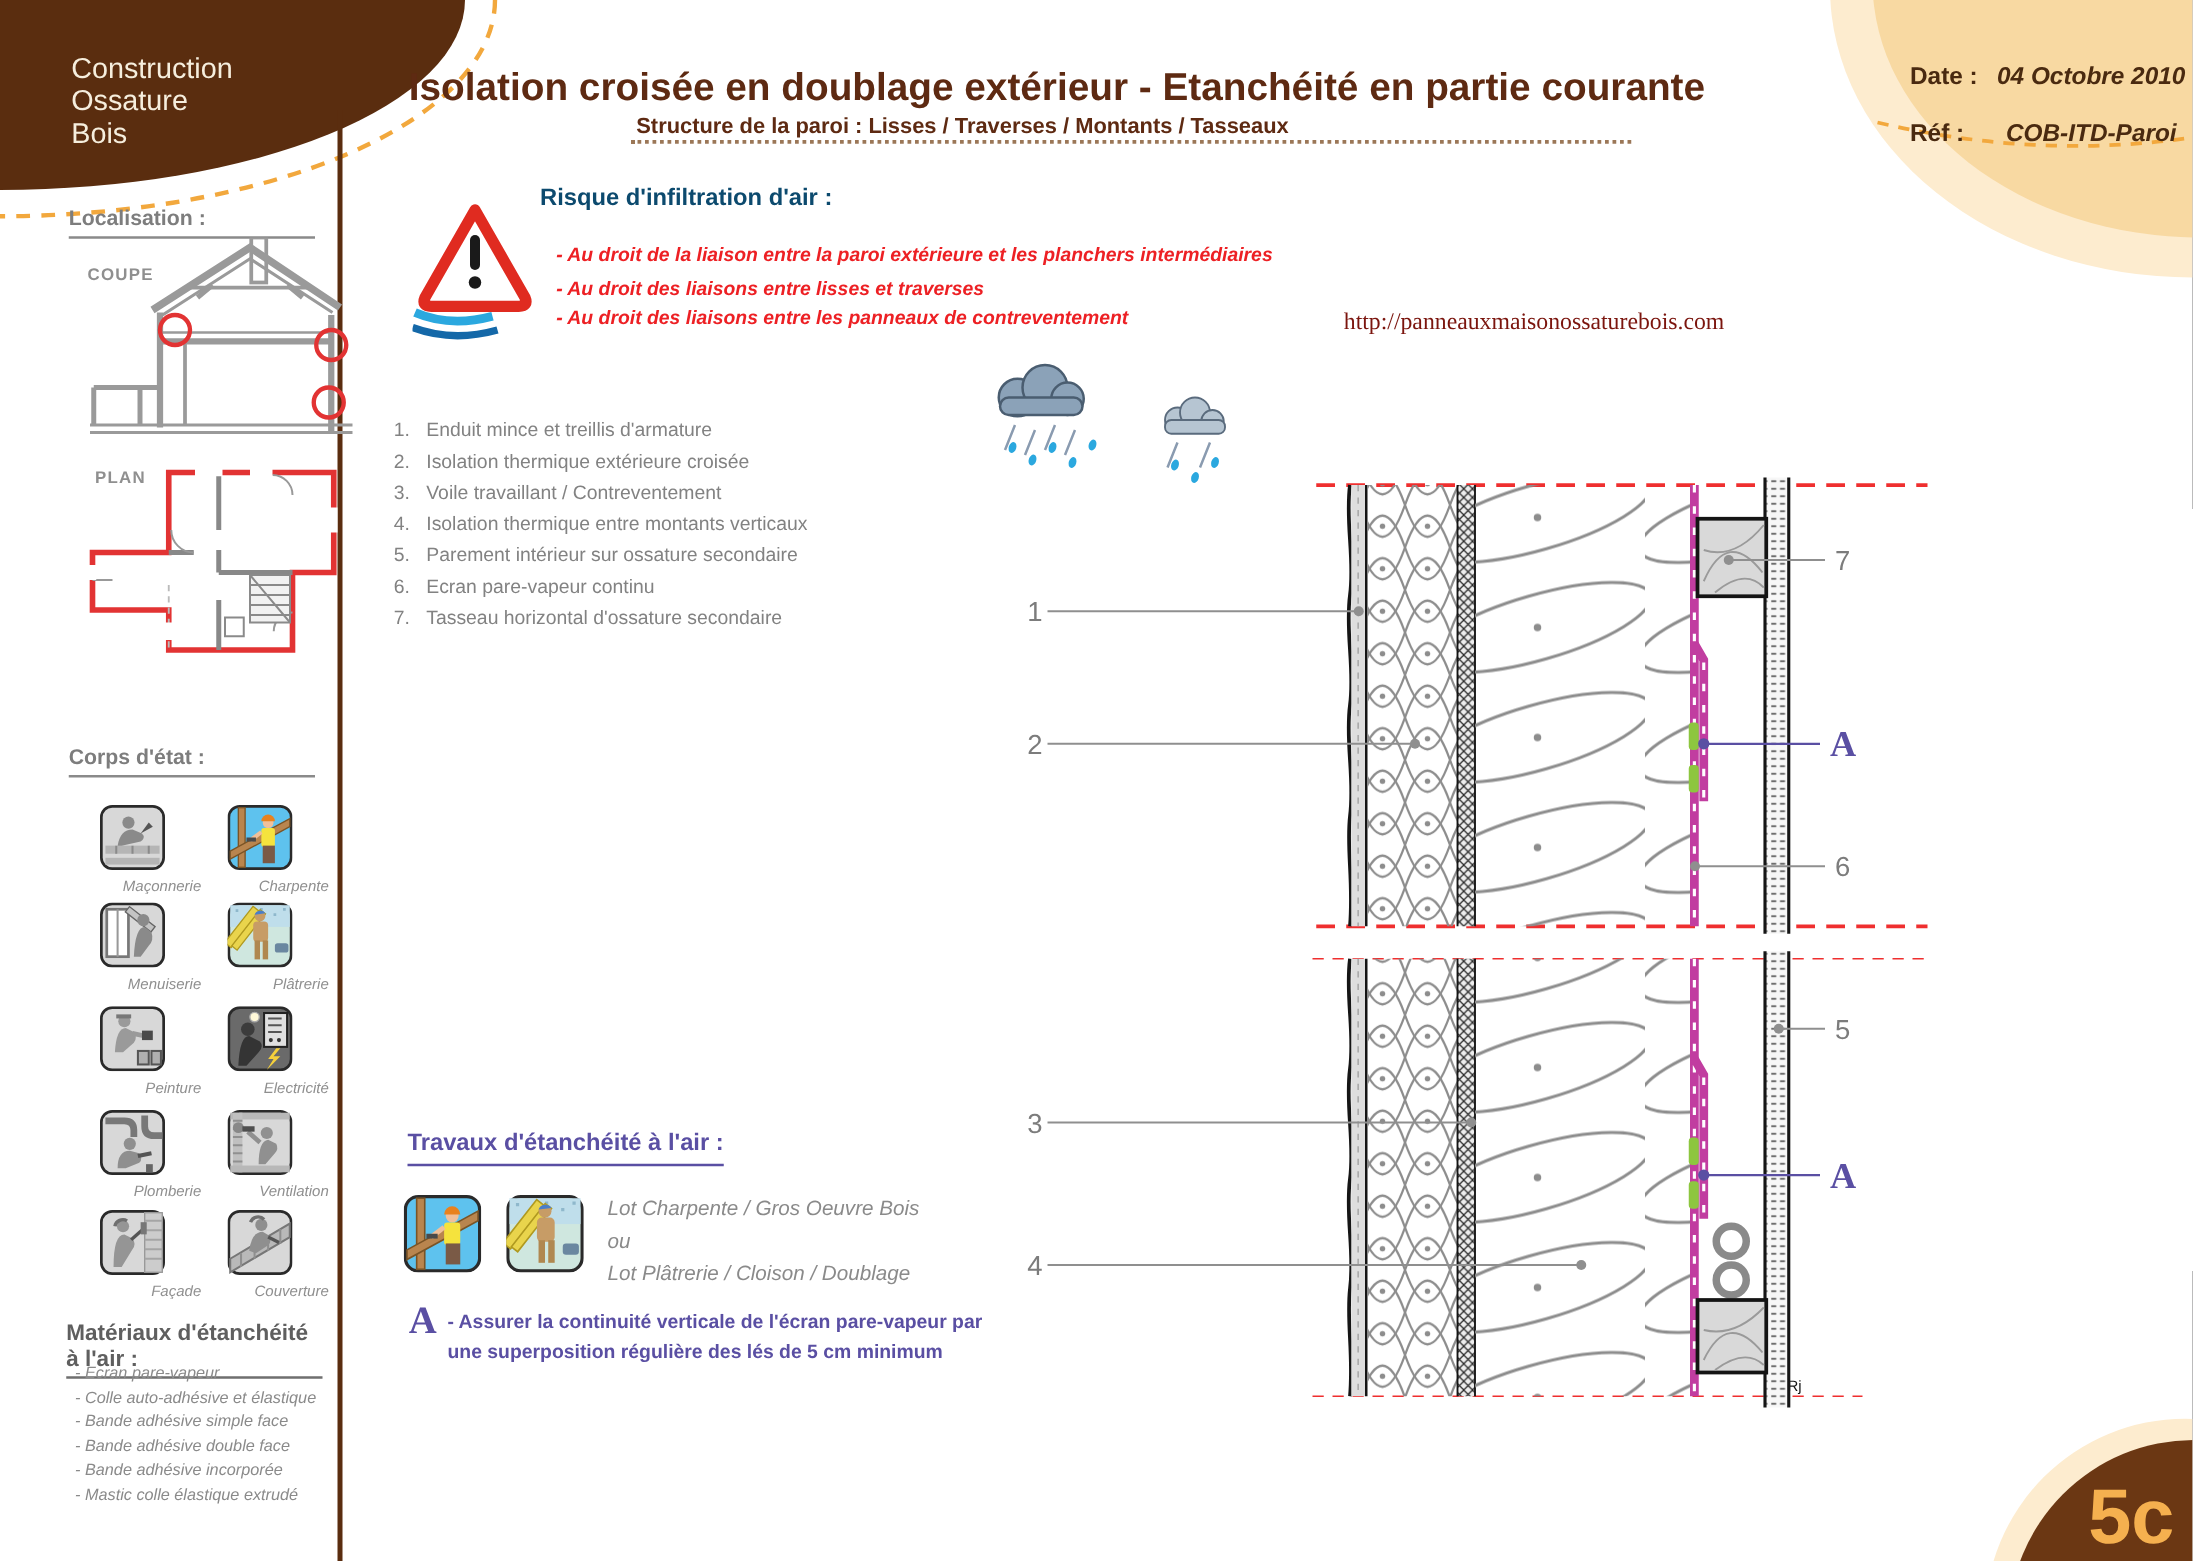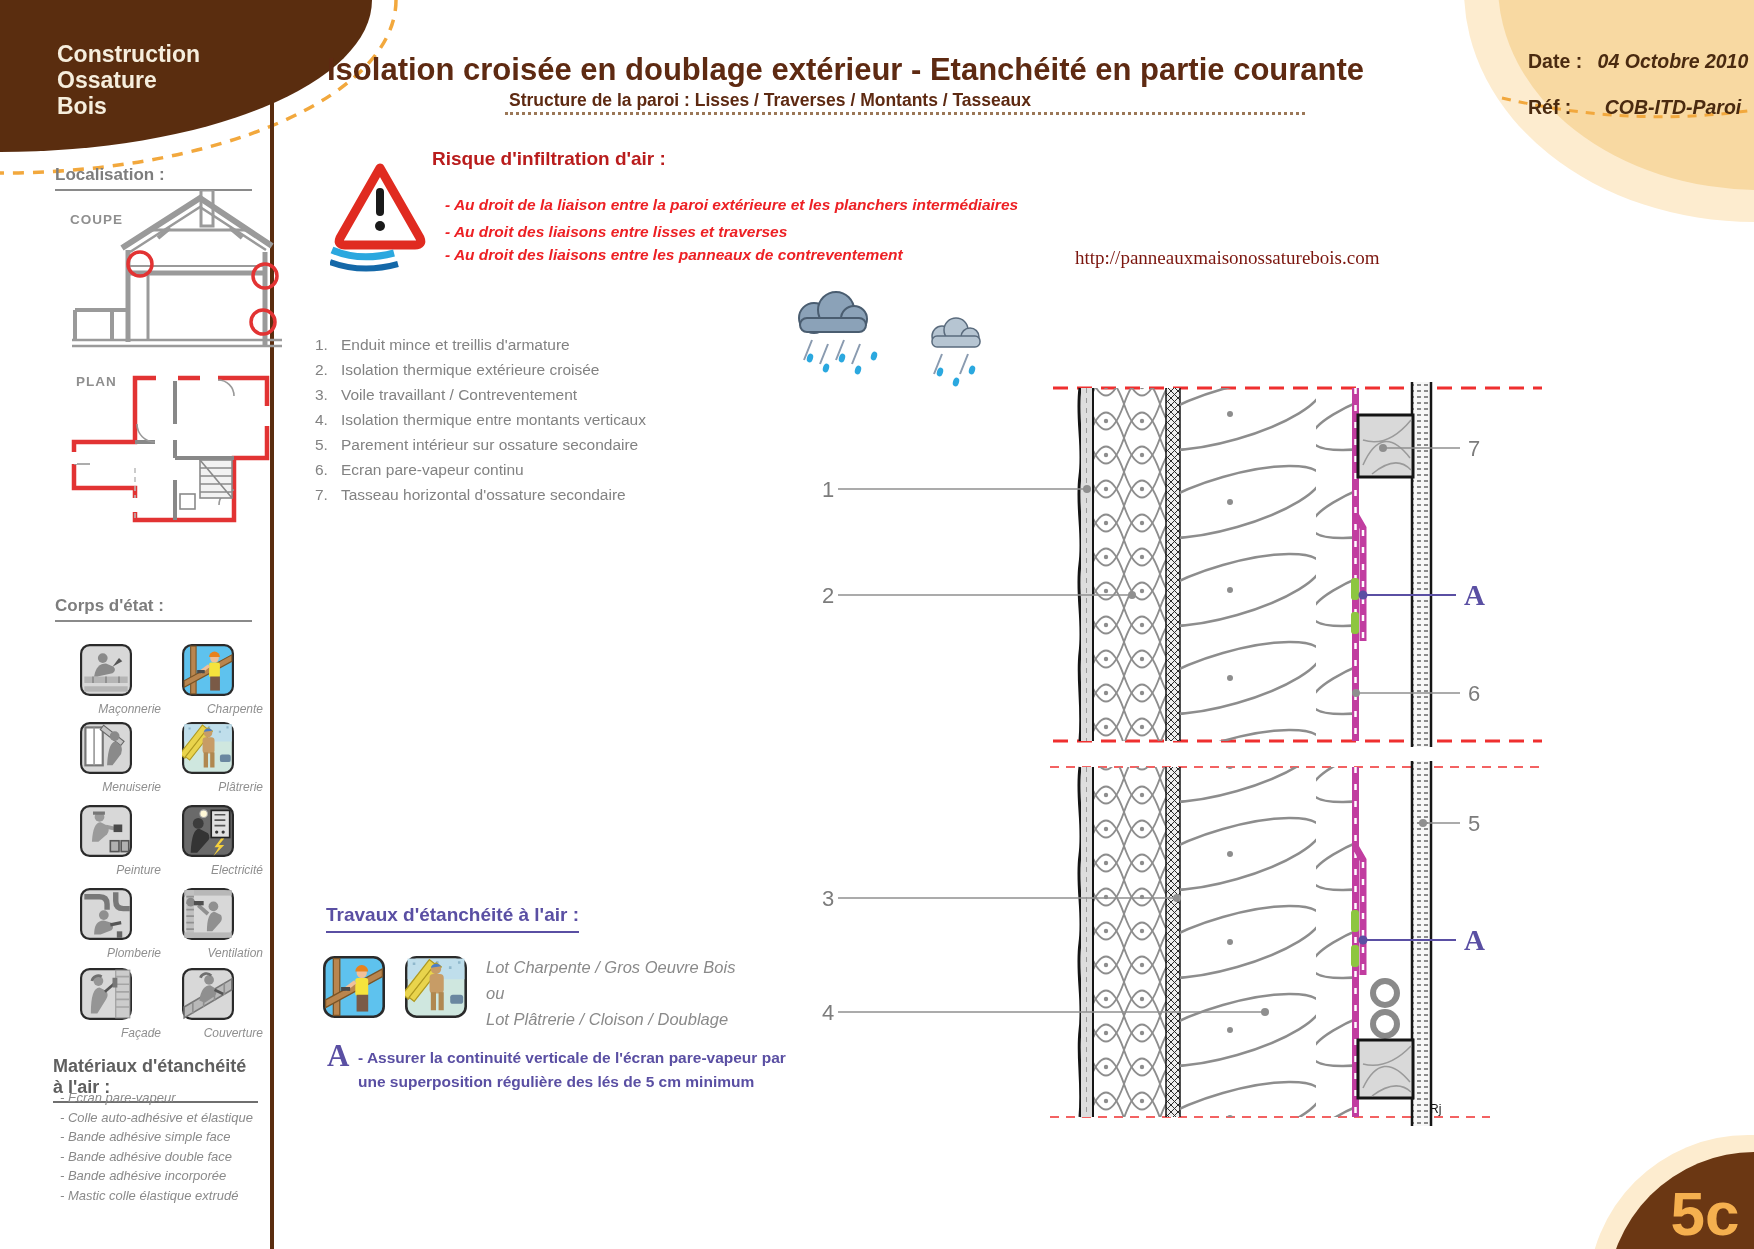--- a/index.html
+++ b/index.html
@@ -1,39 +1,39 @@
 <!DOCTYPE html>
 <html><head>
 <meta charset="utf-8">
 <style>
   html,body{margin:0;padding:0;background:#888;}
   .page{position:relative;width:1754px;height:1249px;background:#ffffff;overflow:hidden;
         font-family:"Liberation Sans",sans-serif;}
   .abs{position:absolute;}
   
-  .logo-line{position:absolute;left:0;color:#f6eedd;font-weight:bold;font-size:23px;line-height:25px;text-align:right;}
+  .logo-line{position:absolute;left:0;color:#f6eedd;font-weight:normal;font-size:23px;line-height:25px;text-align:right;}
   .vline{position:absolute;left:270px;top:88px;width:4px;height:1161px;background:#5a2d0f;}
   .ellipse{position:absolute;border-radius:50%;}
   
   .title{position:absolute;left:327px;top:52px;font-size:31px;font-weight:bold;color:#5e2a12;white-space:nowrap;}
   .subtitle{position:absolute;left:509px;top:90px;font-size:17.5px;font-weight:bold;color:#5e2a12;white-space:nowrap;}
   .dotline{position:absolute;left:505px;top:112px;width:800px;border-top:3px dotted #7a4a20;opacity:.75;}
   .meta-row{position:absolute;white-space:nowrap;color:#4a2a10;font-size:19.5px;}
   .meta-label{font-weight:bold;}
   .meta-value{font-weight:bold;font-style:italic;}
   
   .side-head{position:absolute;left:55px;width:197px;font-size:17px;font-weight:bold;color:#7d7d7d;
              border-bottom:2.5px solid #8a8a8a;padding-bottom:4px;}
   .side-sub{position:absolute;font-size:13.5px;font-weight:600;color:#8f8f8f;letter-spacing:1px;}
   .trade-label{position:absolute;width:110px;text-align:right;font-size:12px;font-style:italic;color:#8f8f8f;}
   .mat-head{position:absolute;left:53px;width:205px;font-size:18px;font-weight:bold;color:#5f5f5f;
             border-bottom:2px solid #6f6f6f;padding-bottom:3px;}
   .mat-item{position:absolute;left:60px;font-size:13px;font-style:italic;color:#8a8a8a;white-space:nowrap;}
   
-  .risk-head{position:absolute;left:432px;top:148px;font-size:19px;font-weight:bold;color:#b91c1c;white-space:nowrap;}
+  .risk-head{position:absolute;left:432px;top:148px;font-size:19px;font-weight:bold;color:#0c4a6e;white-space:nowrap;}
   .risk-item{position:absolute;left:445px;font-size:15.5px;font-weight:bold;font-style:italic;color:#ed2024;white-space:nowrap;}
   .lg-row{position:absolute;left:315px;white-space:nowrap;color:#828282;font-size:15.5px;}
   .lg-num{display:inline-block;width:26px;}
   .trav-head{position:absolute;left:326px;top:904px;font-size:19px;font-weight:bold;color:#5a4fa3;
              border-bottom:2.5px solid #5a4fa3;padding-bottom:5px;white-space:nowrap;}
   .lot-line{position:absolute;left:486px;font-size:16.5px;font-style:italic;color:#8a8a8a;white-space:nowrap;}
   .a-letter{position:absolute;left:327px;top:1038px;font-size:31px;font-weight:bold;color:#5a4fa3;
             font-family:"Liberation Serif",serif;}
   .a-par{position:absolute;left:358px;color:#5a4fa3;font-size:15.5px;font-weight:600;line-height:24px;}
   

